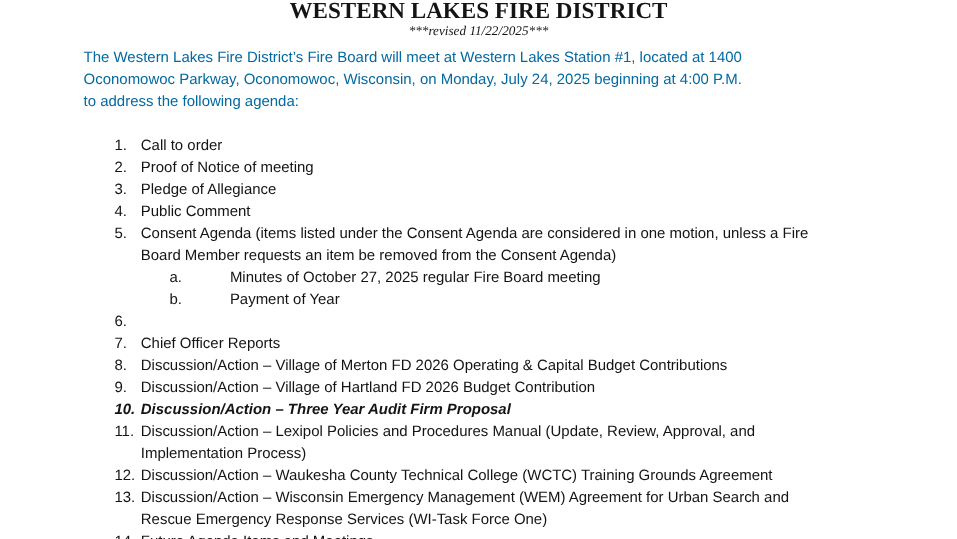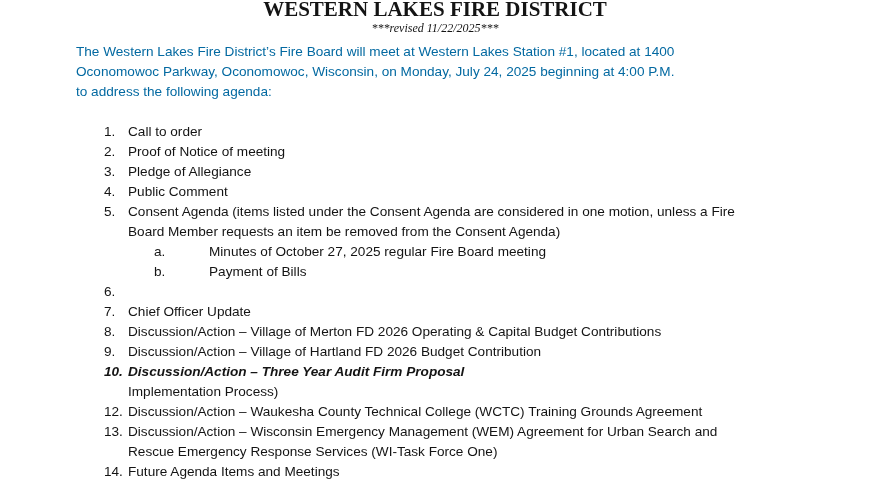--- a/index.html
+++ b/index.html
@@ -132,40 +132,44 @@
     </div>
     <div class="item cont">
       <span class="txt">Board Member requests an item be removed from the Consent Agenda)</span>
     </div>
     <div class="item sub">
       <span class="num">a.</span>
       <span class="txt">Minutes of October 27, 2025 regular Fire Board meeting</span>
     </div>
     <div class="item sub">
       <span class="num">b.</span>
-      <span class="txt">Payment of Bills</span>
+      <span class="txt">Payment of Year</span>
     </div>
     <div class="item">
       <span class="num">6.</span>
     </div>
     <div class="item">
       <span class="num">7.</span>
-      <span class="txt">Chief Officer Update</span>
+      <span class="txt">Chief Officer Reports</span>
     </div>
     <div class="item">
       <span class="num">8.</span>
       <span class="txt">Discussion/Action – Village of Merton FD 2026 Operating &amp; Capital Budget Contributions</span>
     </div>
     <div class="item">
       <span class="num">9.</span>
       <span class="txt">Discussion/Action – Village of Hartland FD 2026 Budget Contribution</span>
     </div>
     <div class="item bold-italic">
       <span class="num two">10.</span>
       <span class="txt">Discussion/Action – Three Year Audit Firm Proposal</span>
+    </div>
+    <div class="item">
+      <span class="num two">11.</span>
+      <span class="txt">Discussion/Action – Lexipol Policies and Procedures Manual (Update, Review, Approval, and</span>
     </div>
     <div class="item cont">
       <span class="txt">Implementation Process)</span>
     </div>
     <div class="item">
       <span class="num two">12.</span>
       <span class="txt">Discussion/Action – Waukesha County Technical College (WCTC) Training Grounds Agreement</span>
     </div>
     <div class="item">
       <span class="num two">13.</span>

